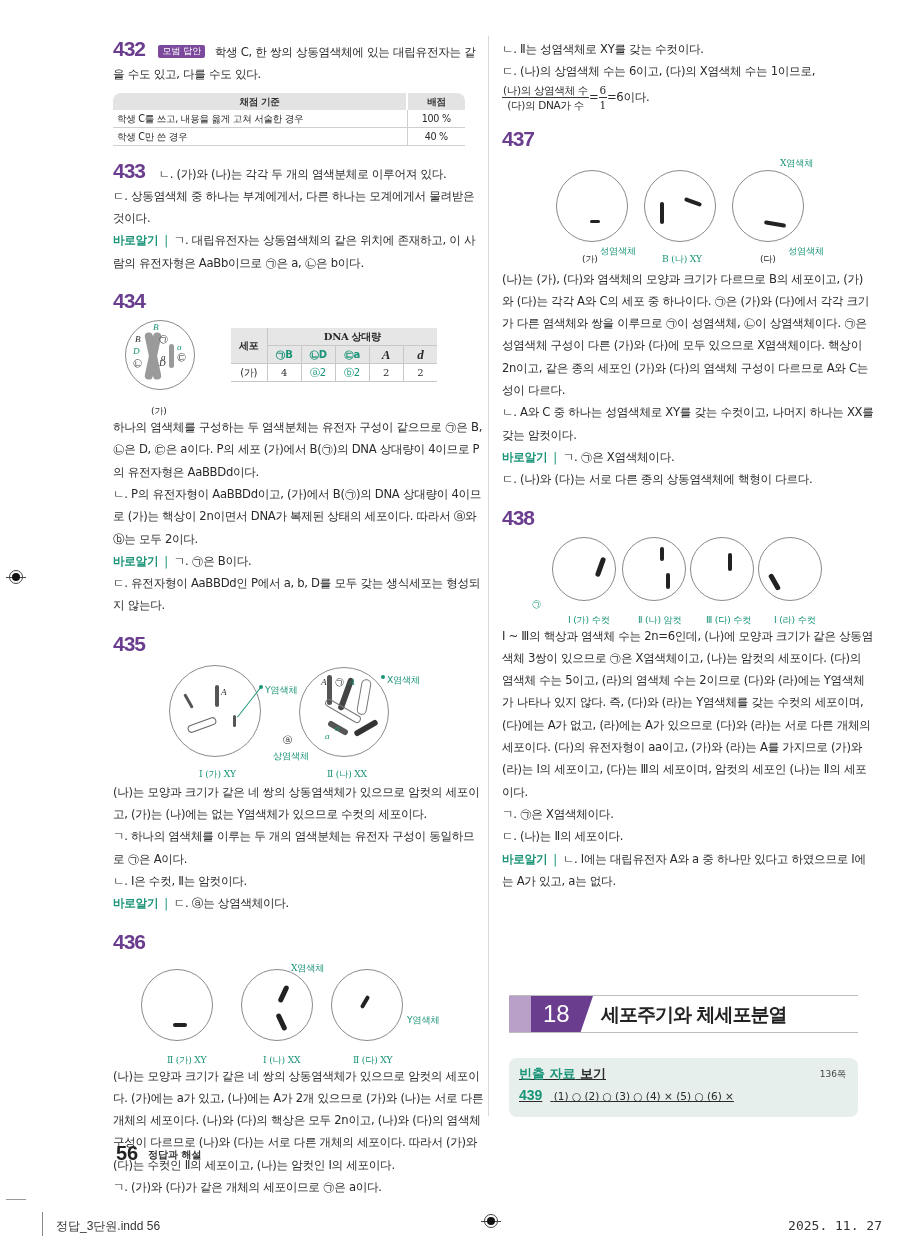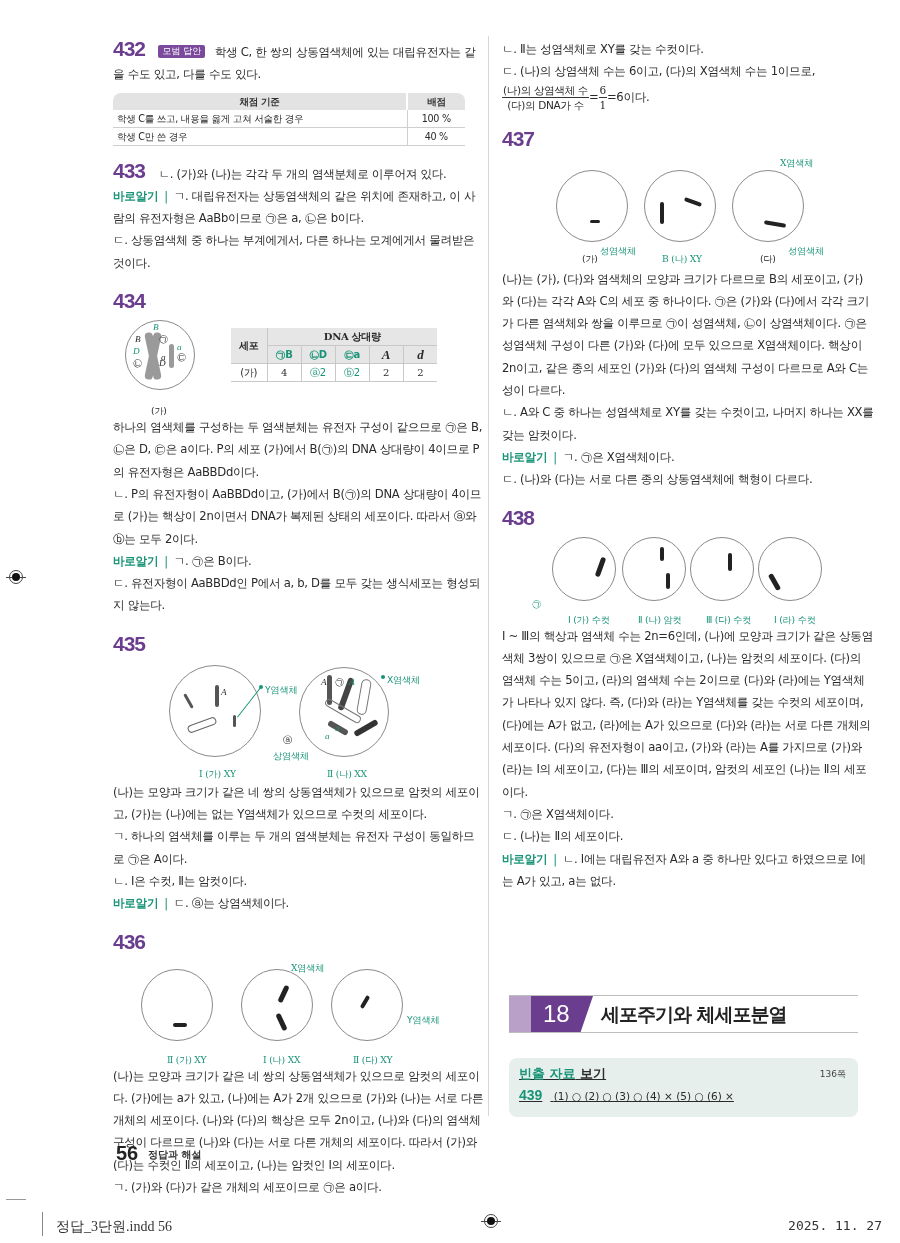--- a/index.html
+++ b/index.html
@@ -47,21 +47,21 @@
   .chapter .title { position: absolute; left: 92px; top: 0; font-size: 19px; font-weight: bold; line-height: 36px; letter-spacing: -1px; color: #222; }
   .freq { position: absolute; left: 509px; top: 1058px; width: 349px; height: 59px; background: #e6efeb; border-radius: 8px; padding: 6px 10px; text-decoration: underline; }
   .freq .head { font-size: 13px; font-weight: bold; line-height: 20px; }
   .freq .page { position: absolute; right: 12px; top: 10px; font-size: 9px; color: #444; }
   .freq .ans { font-size: 10.5px; line-height: 22px; }
   .freq .ans .n { color: #1a9478; font-family: "Liberation Sans", sans-serif; font-weight: bold; font-size: 14px; margin-right: 8px; }
   .footer-num { position: absolute; left: 116px; top: 1142px; font-family: "Liberation Sans", sans-serif; font-weight: bold; font-size: 20px; color: #222; }
   .footer-label { position: absolute; left: 148px; top: 1148px; font-size: 10px; font-weight: bold; color: #333; }
   .slug-line { position: absolute; left: 6px; top: 1199px; width: 20px; height: 1px; background: #999; }
   .slug-bar { position: absolute; left: 42px; top: 1212px; width: 1px; height: 24px; background: #888; }
-  .slug-left { position: absolute; left: 56px; top: 1218px; font-size: 14px; color: #333; font-family: Liberation Serif, serif; }
+  .slug-left { position: absolute; left: 56px; top: 1218px; font-size: 12px; color: #333; font-family: Liberation Sans, sans-serif; }
   .slug-right { position: absolute; right: 18px; top: 1218px; font-size: 13px; color: #333; font-family: "DejaVu Sans Mono", monospace; }
   .regmark { position: absolute; width: 14px; height: 14px; border: 1px solid #444; border-radius: 50%; }
   .regmark::after { content: ""; position: absolute; left: 2px; top: 2px; width: 8px; height: 8px; background: #111; border-radius: 50%; }
   .regmark::before { content: ""; position: absolute; left: -4px; top: 6px; width: 20px; height: 1px; background: #444; }
   .frac { display: inline-block; vertical-align: middle; text-align: center; font-size: 10.5px; line-height: 14px; }
   .frac .num-t { display: block; border-bottom: 1px solid #333; padding: 0 1px; }
   .frac .den-t { display: block; }
 </style>
 </head>
 <body>
@@ -92,24 +92,24 @@
       </tr>
     </tbody>
       </table>
   </div>
 
   <div>
     <span class="p">
       <span class="qnum inline">433</span>
       <span>ㄴ. (가)와 (나)는 각각 두 개의 염색분체로 이루어져 있다.</span>
     </span>
+    <span class="p">ㄷ. 상동염색체 중 하나는 부계에게서, 다른 하나는 모계에게서 물려받은 것이다.</span>
     <span class="p">
       <span class="gtag">바로알기</span><span class="sep">|</span><span>ㄱ. 대립유전자는 상동염색체의 같은 위치에 존재하고, 이 사람의 유전자형은 AaBb이므로 ㉠은 a, ㉡은 b이다.</span>
     </span>
-    <span class="p">ㄷ. 상동염색체 중 하나는 부계에게서, 다른 하나는 모계에게서 물려받은 것이다.</span>
   </div>
 
   <div>
     <span class="qnum block">434</span>
     <div class="figrow" style="height:96px;">
       <div class="cell" style="left:12px; top:0; width:70px; height:70px;"></div>
       <div class="chromo" style="left:36px; top:12px; width:8px; height:48px; background:#9a9a9a; transform:rotate(-12deg);"></div>
       <div class="chromo" style="left:36px; top:12px; width:8px; height:48px; background:#9a9a9a; transform:rotate(12deg);"></div>
       <div class="chromo" style="left:56px; top:24px; width:5px; height:24px; background:#9a9a9a;"></div>
       <span class="lbl ital teal" style="left:40px; top:-4px;">B</span>

